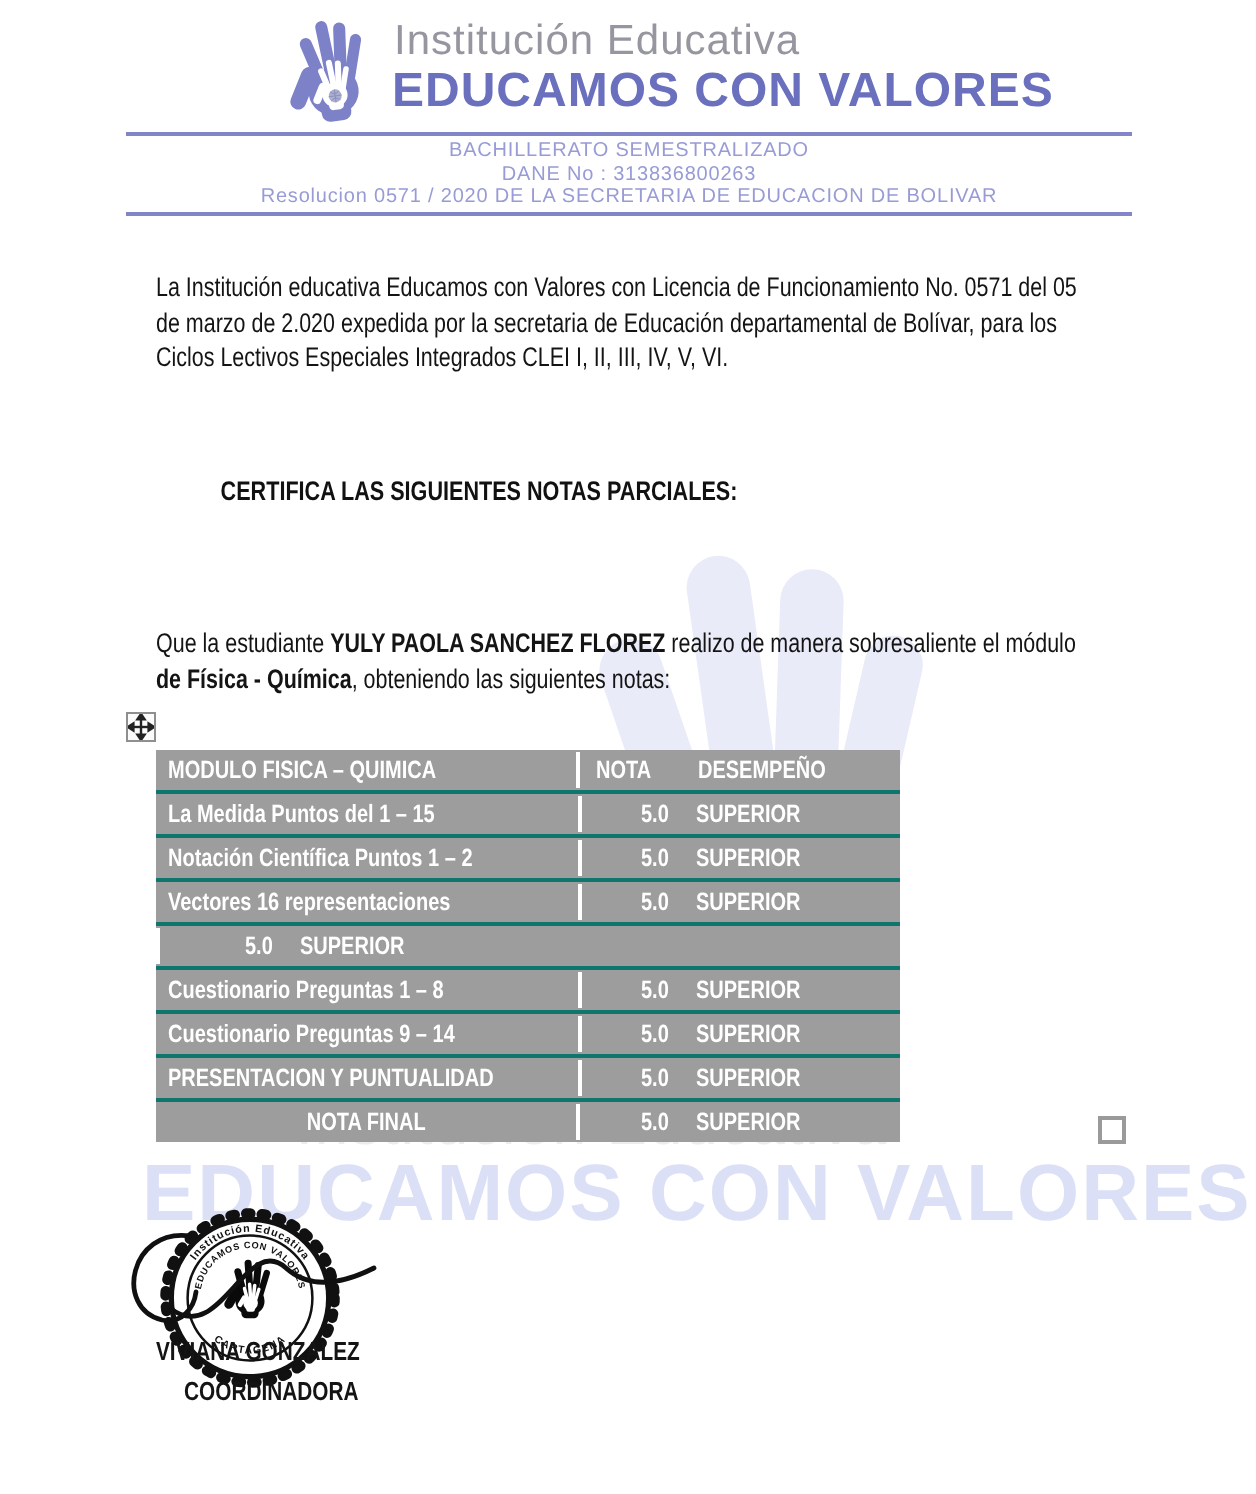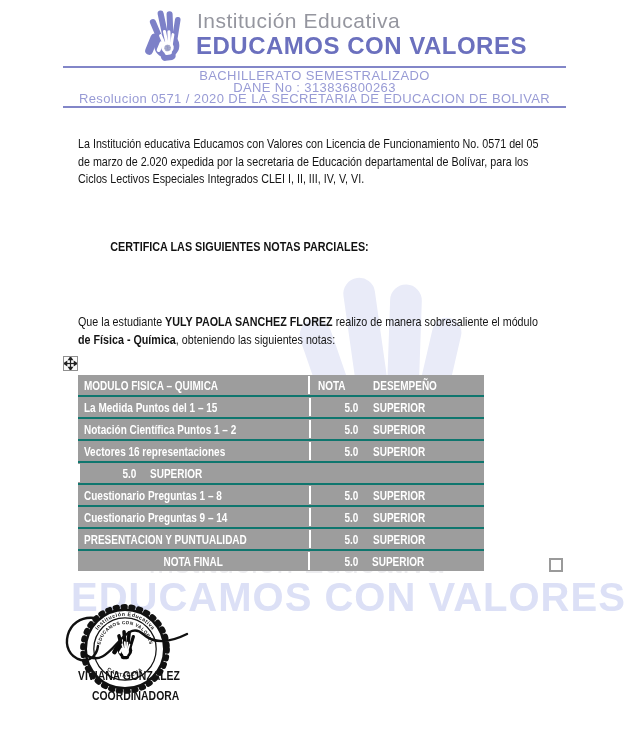--- a/index.html
+++ b/index.html
@@ -9,34 +9,34 @@
   
   .wm-layer{position:absolute;inset:0;z-index:0;}
   .content-layer{position:absolute;inset:0;z-index:1;}
 
   
   .logo-hand{position:absolute;left:138px;top:5px;width:54px;height:58px;}
   .inst-line1{position:absolute;left:197px;top:9px;font-size:21px;color:#95969f;letter-spacing:.5px;}
   .inst-line2{position:absolute;left:196px;top:32px;font-size:24px;font-weight:700;color:#6b70be;letter-spacing:.5px;}
   .rule{position:absolute;left:63px;width:503px;height:2px;background:#8286c8;}
   .rule-top{top:66px;} .rule-bottom{top:106px;}
-  .banner{position:absolute;left:63px;top:70px;width:503px;text-align:center;color:#989bd5;font-size:13px;line-height:11.5px;letter-spacing:.4px;}
+  .banner{position:absolute;left:63px;top:70px;width:503px;text-align:center;color:#989bd5;font-size:10px;line-height:11.5px;letter-spacing:.4px;}
 
   
   .para{position:absolute;width:594px;transform:scaleX(0.795);transform-origin:0 0;
         font-size:13.5px;line-height:17.5px;color:#141414;}
   .b{font-weight:700;}
   .para1{left:78px;top:135px;}
   .certify{position:absolute;left:78px;top:237px;width:470px;}
   .certify span{display:inline-block;transform:scaleX(0.8);transform-origin:50% 50%;
         font-size:13.5px;font-weight:700;color:#111;white-space:nowrap;}
   .para2{left:78px;top:313px;}
 
   
-  .grade-table{position:absolute;left:78px;top:375px;width:406px;background:#9d9d9d;}
+  .grade-table{position:absolute;left:78px;top:375px;width:372px;background:#9d9d9d;}
   .trow{display:flex;height:20px;align-items:center;}
   .trow + .trow{border-top:2px solid #0f766e;box-sizing:content-box;}
   .c1{width:268px;overflow:hidden;padding-left:6px;box-sizing:border-box;}
   .c2{width:64px;border-left:2px solid #fff;text-align:right;padding-right:6px;box-sizing:border-box;}
   .c3{width:138px;padding-left:8px;box-sizing:border-box;}
   .cd{display:inline-block;transform:scaleX(0.8);transform-origin:0 50%;white-space:nowrap;
       color:#ffffff;font-weight:700;font-size:12.5px;}
   .c2 .cd{transform-origin:100% 50%;}
   .c1.center{text-align:center;padding-left:0;}
   .c1.center .cd{transform-origin:50% 50%;}

